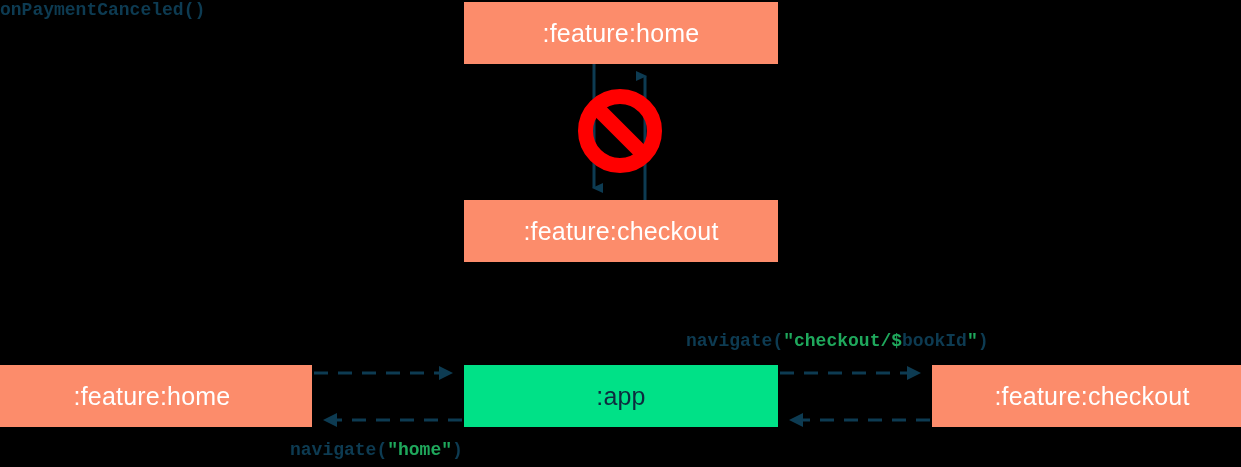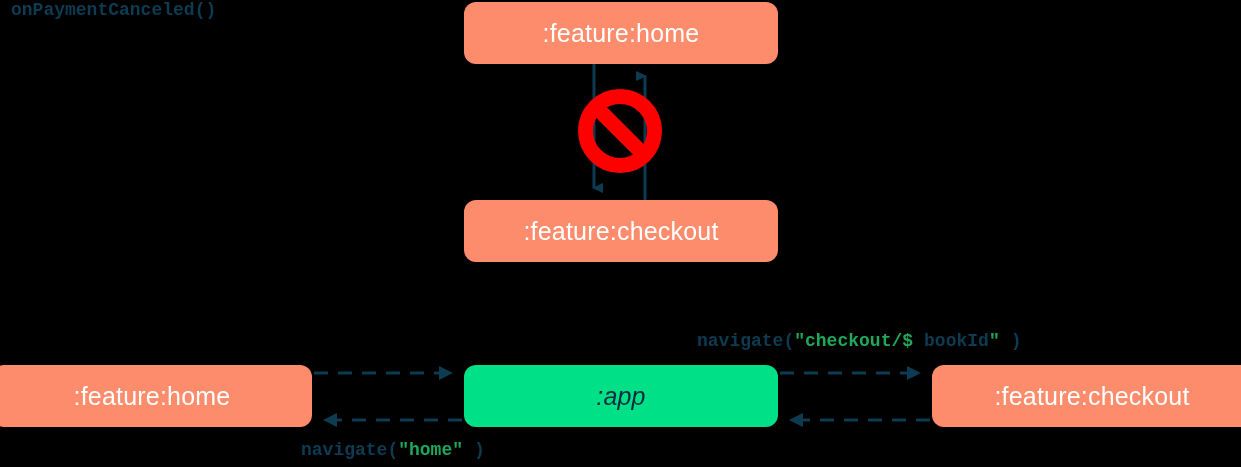--- a/index.html
+++ b/index.html
@@ -12,37 +12,36 @@
     width: 1241px;
     height: 467px;
     background: #000000;
     overflow: hidden;
     font-family: "Liberation Sans", sans-serif;
   }
 
   
   .node {
     position: absolute;
-    border-radius: 12px;
+    border-radius: 0;
     display: flex;
     align-items: center;
     justify-content: center;
     box-sizing: border-box;
     font-size: 25px;
     letter-spacing: 0.2px;
     white-space: nowrap;
   }
   .node.feature {
     background: #FC8C6B;
     color: #FFFFFF;
   }
   .node.app {
     background: #00E187;
     color: #0D2B3E;
-    font-style: italic;
   }
 
   
   #node-top-home     { left: 464px; top: 2px;   width: 314px; height: 62px; }
   #node-top-checkout { left: 464px; top: 200px; width: 314px; height: 62px; }
 
   
   #node-bot-home     { left: -8px;  top: 365px; width: 320px; height: 62px; }
   #node-bot-app      { left: 464px; top: 365px; width: 314px; height: 62px; }
   #node-bot-checkout { left: 932px; top: 365px; width: 320px; height: 62px; }
@@ -60,21 +59,21 @@
   .edge-label {
     position: absolute;
     font-family: "Liberation Mono", "DejaVu Sans Mono", monospace;
     font-size: 18px;
     font-weight: bold;
     white-space: nowrap;
     color: #0D3B52;
     letter-spacing: 0px;
   }
   .tok-str { color: #1FA85C; }
-  .tok-pln { color: #0D3B52; margin-left: 11px; }
+  .tok-pln { color: #0D3B52; }
 
   #label-oncheckout       { left: 283px; top: 331px; }
   #label-navigate-checkout{ left: 686px; top: 331px; }
   #label-navigate-home    { left: 290px; top: 440px; }
 </style>
 </head>
 <body>
 
 <div id="canvas">
 

